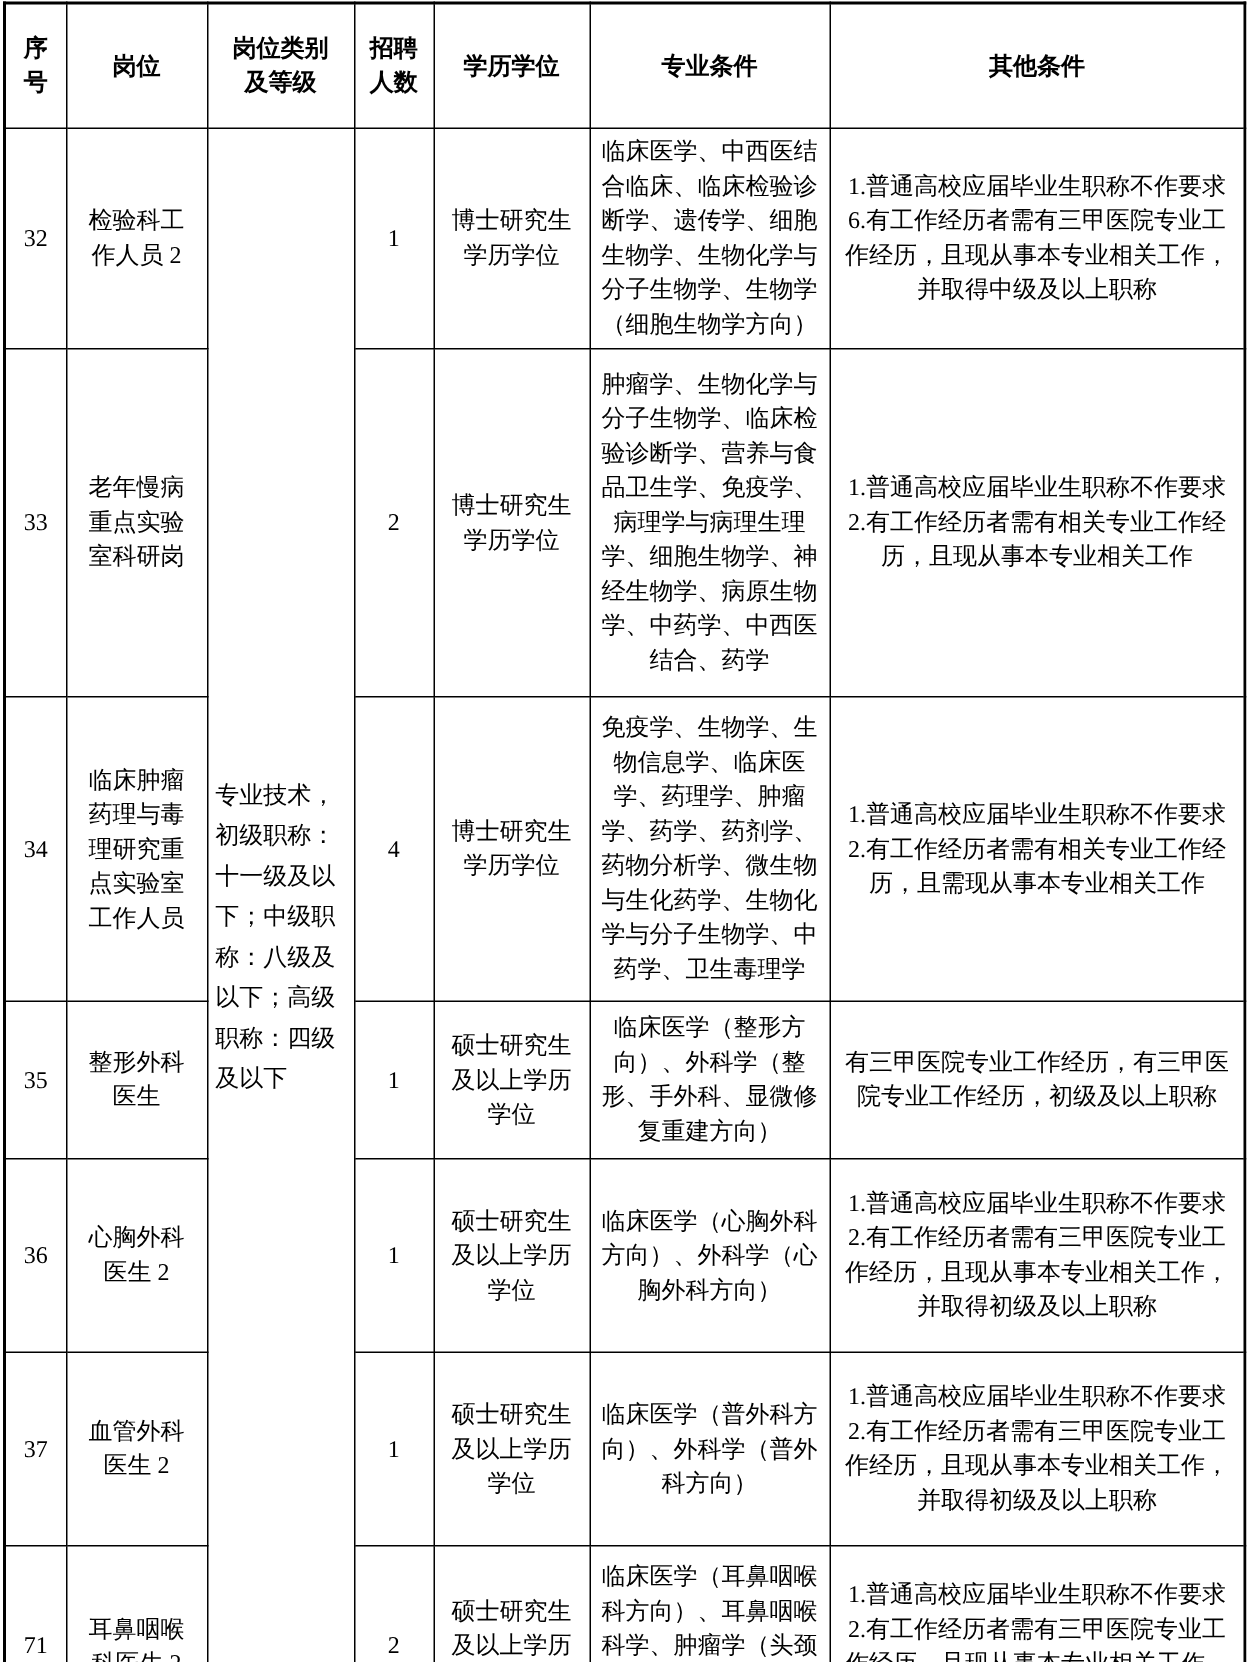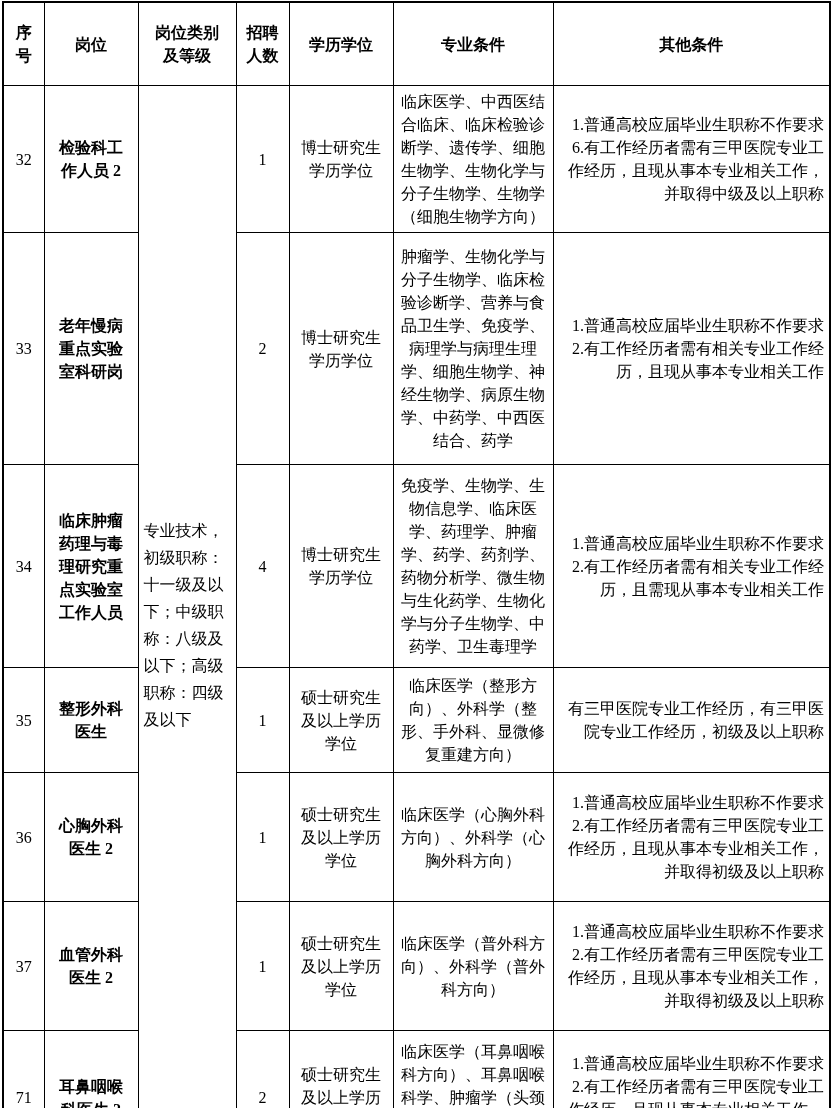--- a/index.html
+++ b/index.html
@@ -40,26 +40,26 @@
   }
   th.h-cat { padding: 18px 12px; }
   col.c1 { width: 41px; }
   col.c2 { width: 94px; }
   col.c3 { width: 98px; }
   col.c4 { width: 53px; }
   col.c5 { width: 104px; }
   col.c6 { width: 160px; }
   col.c7 { width: 277px; }
   td.c-no   { text-align: center; }
-  td.c-pos  { text-align: center; padding: 2px 7px; font-weight: bold; }
+  td.c-pos  { text-align: center; padding: 2px 7px; }
   td.c-cat  { text-align: left; padding: 17px 5px; line-height: 27px; }
   td.c-cnt  { text-align: center; }
   td.c-deg  { text-align: center; padding: 0 6px; }
   td.c-maj  { text-align: center; padding: 2px 3px; }
-  td.c-oth  { text-align: right; padding: 18px 5px; }
+  td.c-oth  { text-align: center; padding: 18px 5px; }
   tr.hdr { height: 68px; }
   tr.r0 { height: 147px; }
   tr.r1 { height: 232px; }
   tr.r2 { height: 203px; }
   tr.r3 { height: 105px; }
   tr.r4 { height: 100px; }
   tr.r5 { height: 100px; }
   tr.r6 { height: 135px; }
 </style>
 </head>

